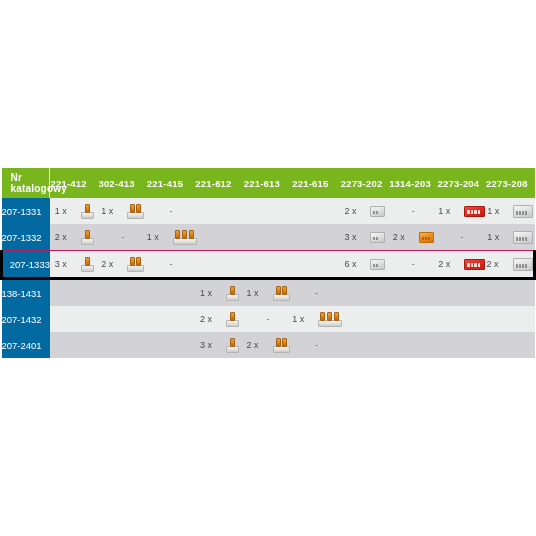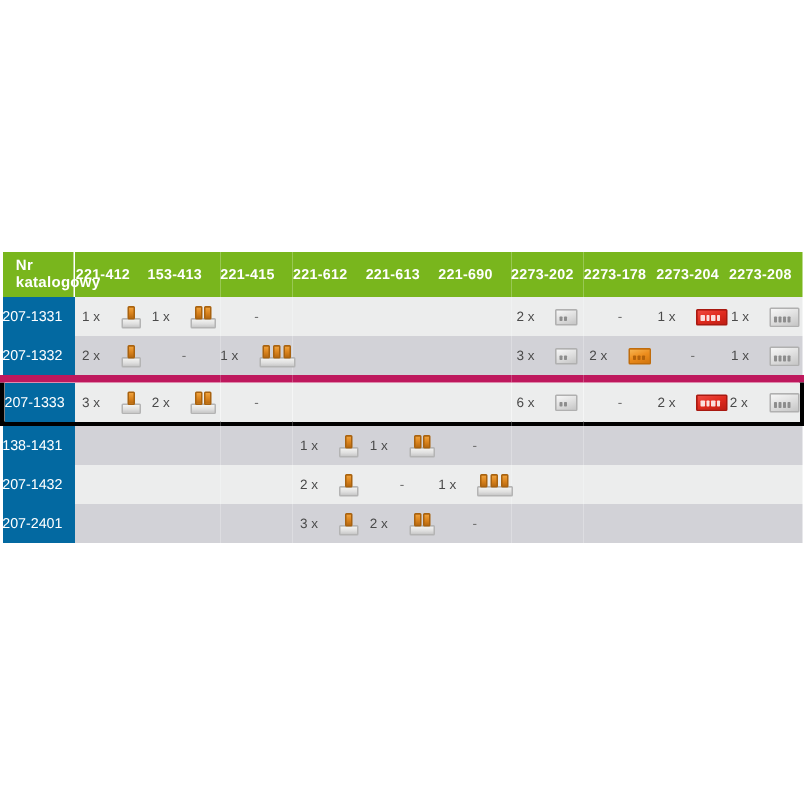--- a/index.html
+++ b/index.html
@@ -83,23 +83,24 @@
     justify-content:center;
     gap:14px;
     height:26px;
     line-height:1;
   }
   .qty{font-size:9px;color:#4a4a4a;}
   .dash{font-size:9px;color:#6d6d6d;}
 
   
   tr.highlight td{
-    border-top:5px solid #be185d;
+    border-top:1px solid #be185d;
     border-bottom:3px solid #000000;
     position:relative;
+    text-align:right;
   }
   tr.highlight td.rowlabel{
     border-left:3px solid #000000;
   }
   tr.highlight td.cell.last{
     border-right:3px solid #000000;
   }
 
   
   .ico{display:inline-block;position:relative;}
@@ -179,27 +180,27 @@
 </head>
 <body>
 
 <div id="root">
   <div class="table-wrap">
     <table class="matrix">
       <thead>
         <tr id="header-row">
             <th class="first">Nr katalogowy</th>
             <th class="">221-412</th>
-            <th class="">153-413</th>
+            <th class="">302-413</th>
             <th class="">221-415</th>
             <th class="">221-612</th>
             <th class="">221-613</th>
-            <th class="">221-690</th>
+            <th class="">221-615</th>
             <th class="">2273-202</th>
-            <th class="">2273-178</th>
+            <th class="">1314-203</th>
             <th class="">2273-204</th>
             <th class=" last">2273-208</th>
           </tr>
       </thead>
       <tbody id="table-body">
           <tr class="light">
             <td class="rowlabel">207-1331</td>
             <td class="cell">
               <div class="cellinner">
                 <span class="qty">1 x</span>

